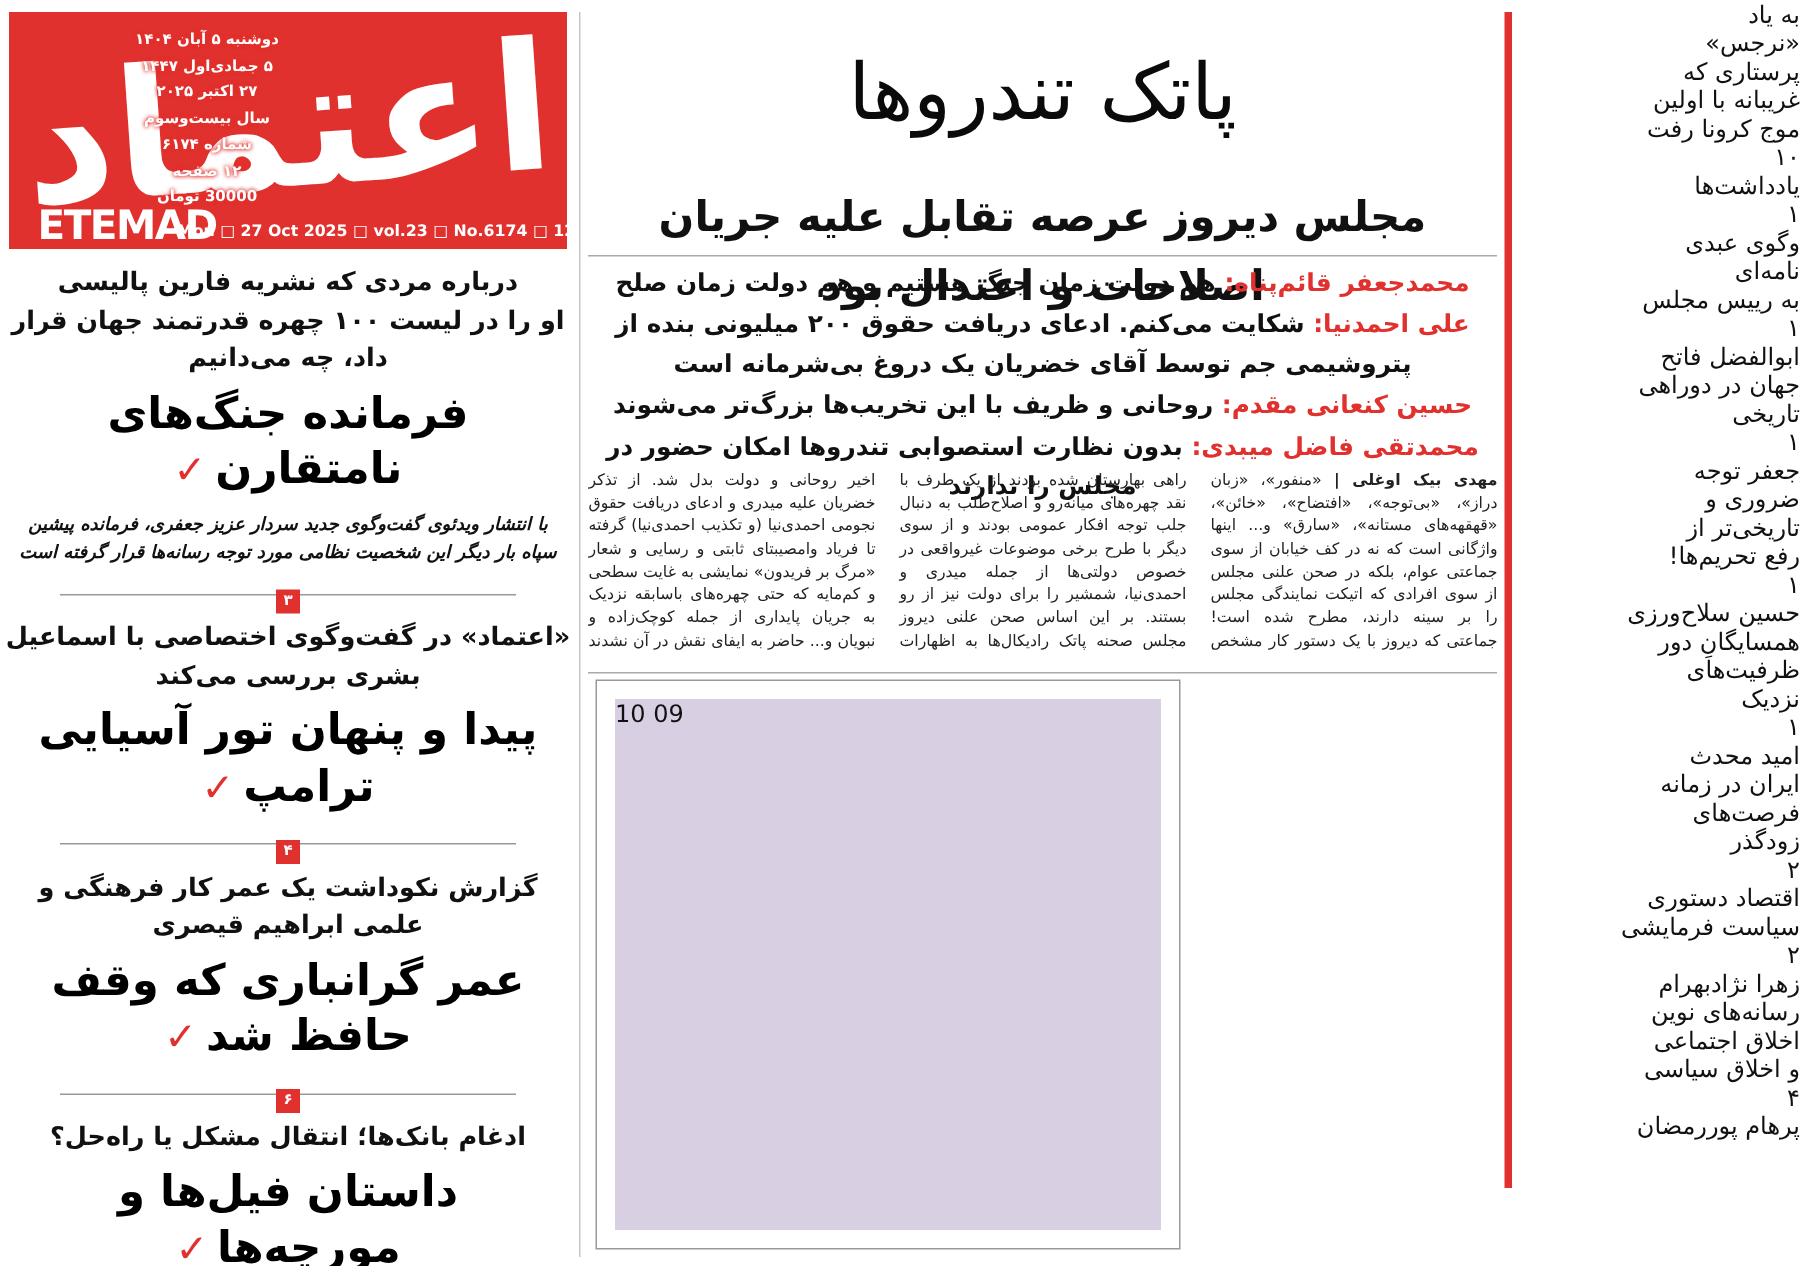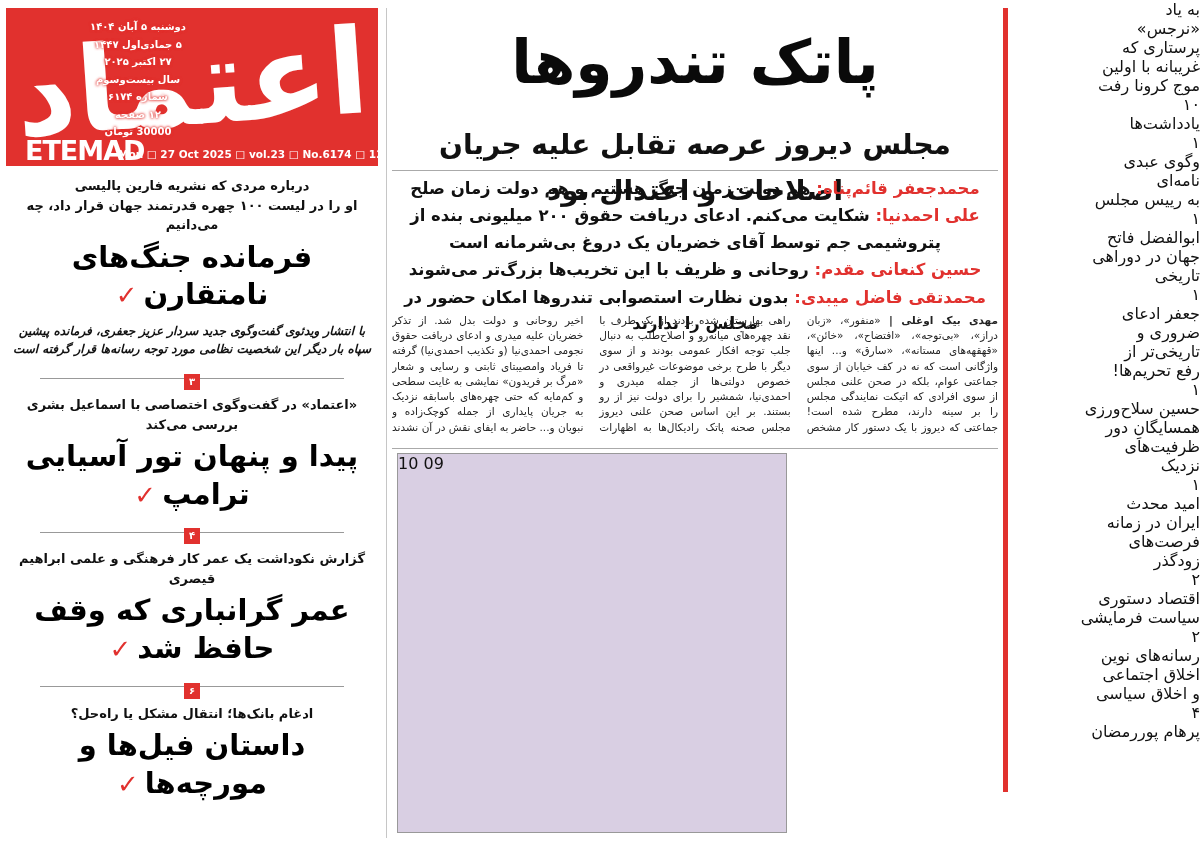--- a/index.html
+++ b/index.html
@@ -18,48 +18,48 @@
               letter-spacing:-1px;z-index:3;direction:ltr;margin-left:11px;}
   .m-info{position:absolute;left:112px;bottom:6px;right:6px;color:#fff;font-size:10.5px;font-weight:bold;
           direction:ltr;text-align:left;white-space:nowrap;z-index:3;}
 
   
   .vline{position:absolute;left:386px;top:8px;width:1px;height:830px;background:#c6c6c6;}
   .red-vline{position:absolute;left:1003px;top:8px;width:5px;height:784px;background:#e1312e;}
 
   
   .left-col{position:absolute;left:2px;top:176px;width:380px;text-align:center;}
-  .kicker{font-size:13px;font-weight:bold;line-height:1.5;color:#111;}
+  .kicker{font-size:17px;font-weight:bold;line-height:1.5;color:#111;}
   .story-h{font-size:29px;font-weight:bold;line-height:1.3;margin:4px 0 8px;color:#000;}
   .check{color:#e1312e;font-weight:bold;font-size:26px;margin-right:6px;}
   .lede{font-size:12px;font-weight:bold;line-height:1.55;margin:0 6px 4px;font-style:italic;}
   .divider{position:relative;height:16px;margin:11px 38px 9px;
            background:linear-gradient(#999,#999) center/100% 1px no-repeat;}
   .pnum{display:inline-block;min-width:16px;height:16px;background:#e1312e;color:#fff;
         font-size:10px;line-height:16px;font-weight:bold;text-align:center;position:relative;top:0;}
 
   
   .main-h1{position:absolute;left:392px;top:2px;width:606px;height:120px;display:flex;
-           align-items:center;justify-content:center;font-size:60px;font-weight:bold;color:#0a0a0a;}
+           align-items:center;justify-content:center;font-size:52px;font-weight:normal;color:#0a0a0a;}
   .main-sub{position:absolute;left:392px;top:122px;width:606px;height:46px;line-height:46px;
             text-align:center;font-size:28px;font-weight:bold;}
   .rule1{position:absolute;left:392px;top:170px;width:606px;height:1px;background:#aaa;}
   .quotes{position:absolute;left:392px;top:175px;width:606px;height:134px;text-align:center;
           font-size:16.5px;font-weight:bold;line-height:1.6;}
   .quotes p{margin:1px 0;}
   .qname{color:#e1312e;}
   .bodytext{position:absolute;left:392px;top:313px;width:606px;height:133px;overflow:hidden;
             column-count:3;column-gap:16px;direction:rtl;text-align:justify;
             font-size:10.5px;line-height:1.45;color:#222;}
   .byline{font-weight:bold;}
   .rule2{position:absolute;left:392px;top:448px;width:606px;height:1px;background:#aaa;}
 
   
   .photo-frame{position:absolute;left:397px;top:453px;width:390px;height:380px;border:1px solid #999;
-               background:#fff;padding:0;box-sizing:border-box;}
+               background:#fff;padding:12px;box-sizing:border-box;}
   .scene{position:relative;width:100%;height:100%;overflow:hidden;direction:ltr;background:#d9cfe3;}
   .curtains{position:absolute;left:0;top:0;right:0;height:60%;
             background:repeating-linear-gradient(93deg,#ab8cc9 0 10px,#c6abdd 10px 26px,#b израиль 0;
             background:repeating-linear-gradient(93deg,#ab8cc9 0 10px,#c6abdd 10px 26px,#b79bd3 26px 40px);}
   .wall-strip{position:absolute;left:0;top:57%;right:0;height:7%;background:#f1efec;}
   .sign{position:absolute;left:9%;top:7%;width:11%;height:17%;background:#f5f4f2;border:1px solid #bbb;
         font-size:8px;color:#444;text-align:center;line-height:1.3;padding-top:6px;box-sizing:border-box;direction:ltr;}
   .drawers{position:absolute;left:0;top:63%;width:33%;height:37%;
            background:repeating-linear-gradient(180deg,#c99f63 0 26px,#a8824c 26px 30px);}
   .desk-right{position:absolute;right:0;top:60%;width:28%;height:40%;background:#e8e6e1;}
@@ -265,21 +265,21 @@
     </div>
 
     <div class="s-entry">
       <div class="portrait v-bald">
           <div class="hair"></div>
           <div class="head"></div>
           <div class="torso"></div>
         </div>
       <div class="s-txt">
         <div class="s-num">۱</div>
-        <div class="s-name">جعفر ادعای</div>
+        <div class="s-name">جعفر توجه</div>
         <div class="s-title pre">ضروری و
 تاریخی‌تر از
 رفع تحریم‌ها!</div>
       </div>
     </div>
 
     <div class="s-entry">
       <div class="portrait">
           <div class="hair"></div>
           <div class="head"></div>
@@ -323,20 +323,21 @@
     </div>
 
     <div class="s-entry">
       <div class="portrait v-chador">
           <div class="hair"></div>
           <div class="head"></div>
           <div class="torso"></div>
         </div>
       <div class="s-txt">
         <div class="s-num">۲</div>
+        <div class="s-name">زهرا نژادبهرام</div>
         <div class="s-title pre">رسانه‌های نوین
 اخلاق اجتماعی
 و اخلاق سیاسی</div>
       </div>
     </div>
 
     <div class="s-entry">
       <div class="portrait v-beard">
           <div class="hair"></div>
           <div class="head"></div>

